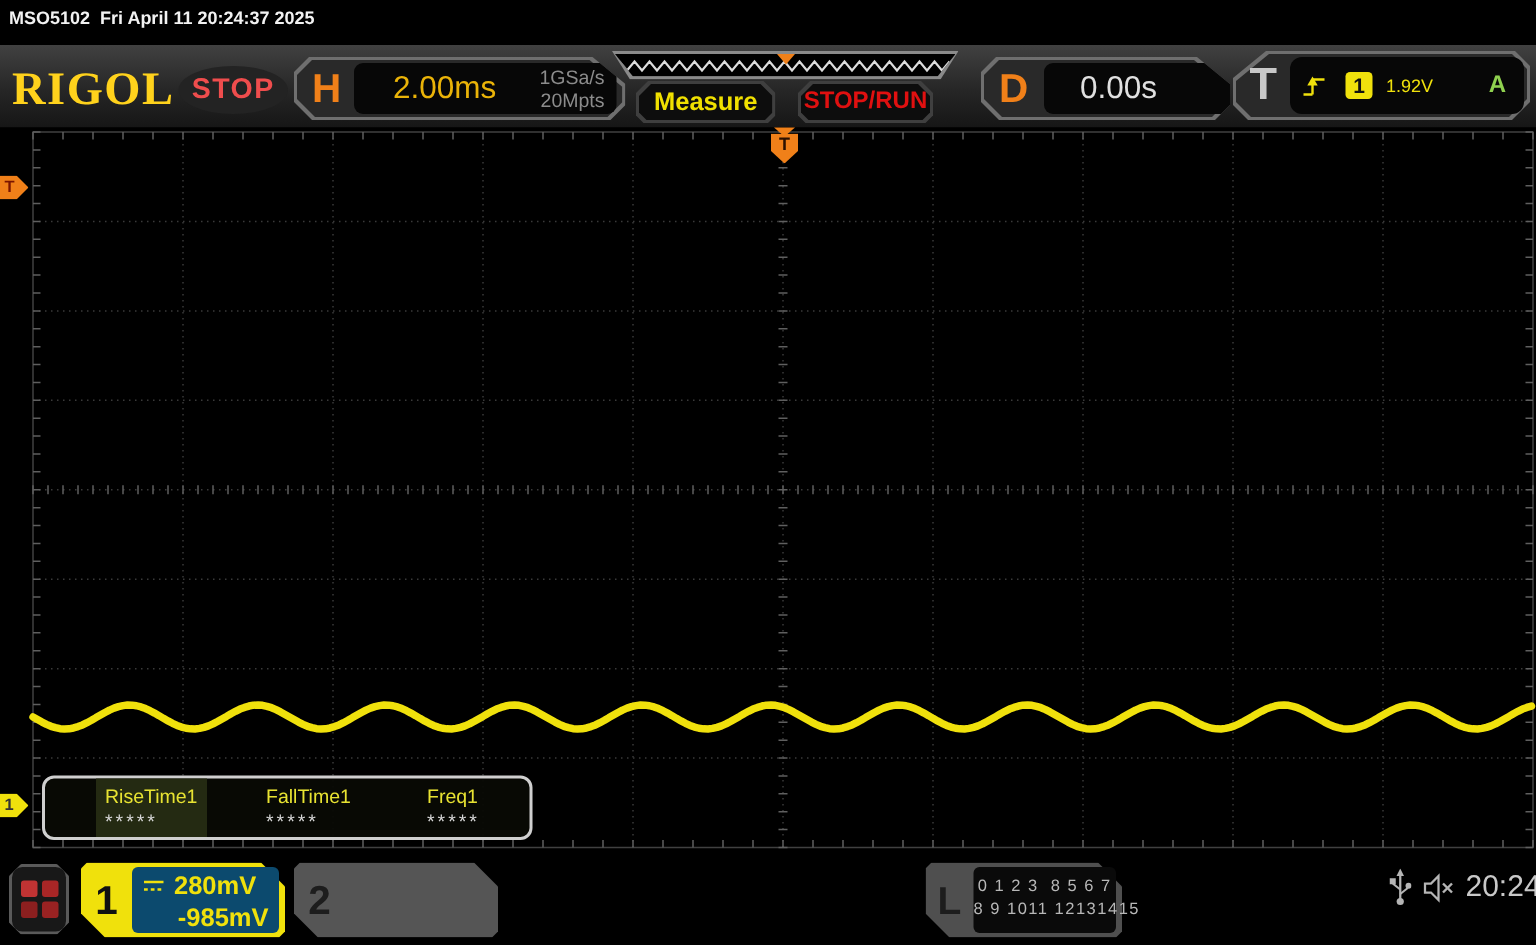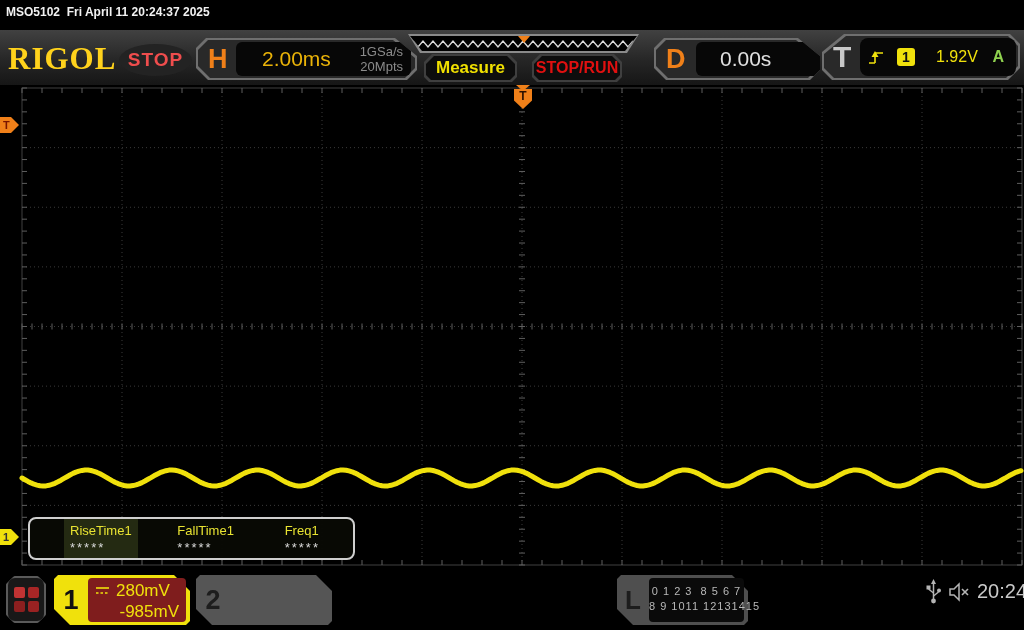--- a/index.html
+++ b/index.html
@@ -50,21 +50,21 @@
   .d-box{left:654px;top:8px;width:166px;height:42px;}
   .d-label{position:absolute;left:12px;top:6px;font-size:27px;font-weight:bold;color:#f08019;}
   .d-inner{left:42px;top:4px;width:129px;height:34px;}
   .d-value{position:absolute;left:24px;top:5px;font-size:21px;color:#e0e0e0;}
 
   .t-box{left:822px;top:4px;width:198px;height:46px;}
   .t-label{position:absolute;left:11px;top:6px;font-size:30px;font-weight:bold;color:#c8c8c8;}
   .t-inner{left:38px;top:4px;width:156px;height:38px;border-radius:8px;display:flex;align-items:center;padding:0 8px;}
   .t-badge{width:18px;height:18px;background:#f0e10c;border-radius:3px;color:#111;
     font-weight:bold;font-size:14px;display:flex;align-items:center;justify-content:center;margin-left:12px;}
-  .t-level{color:#f0e10c;font-size:16px;margin-left:21px;}
+  .t-level{color:#f0e10c;font-size:12px;margin-left:9px;}
   .t-mode{color:#8fd14f;font-size:16px;font-weight:bold;margin-left:auto;margin-right:4px;}
 
   
   .graticule{position:absolute;left:0;top:85px;width:1024px;height:482px;background:#000;}
   .pent{position:absolute;clip-path:polygon(0 0,11px 0,100% 50%,11px 100%,0 100%);
     width:19px;height:16px;display:flex;align-items:center;padding-left:3px;
     font-size:11px;font-weight:bold;}
   .trig-level{left:0;top:32px;background:#f08019;color:#7a1500;}
   .ch1-zero{left:0;top:444px;background:#f0e10c;color:#333;}
   .trig-pos{position:absolute;left:514px;top:0;width:18px;}
@@ -98,22 +98,22 @@
   .ch-box{position:absolute;top:8px;width:136px;height:50px;}
   .ch-box .fill{position:absolute;inset:0;}
   .ch1-box{left:54px;}
   .ch1-box .fill{background:#f0e10c;}
   .ch2-box{left:196px;}
   .ch2-box .fill{background:#555;}
   .ch-num{position:absolute;left:0;top:0;width:34px;height:100%;display:flex;
     align-items:center;justify-content:center;font-size:27px;font-weight:bold;}
   .ch1-box .ch-num{color:#111;}
   .ch2-box .ch-num{color:#1d1d1d;}
-  .ch-inner{position:absolute;left:34px;top:3px;right:4px;bottom:3px;background:#7f1d1d;
-    border-radius:4px;padding:2px 7px 0 6px;}
+  .ch-inner{position:absolute;left:34px;top:3px;right:4px;bottom:3px;background:#0c4a6e;
+    border-radius:4px;padding:2px 7px 0 6px;font-weight:bold;}
   .ch-line1{display:flex;align-items:center;gap:5px;height:21px;}
   .ch-line2{text-align:right;height:21px;line-height:21px;}
   .ch1-box .ch-inner{color:#f0e10c;}
   .ch2-box .ch-inner{color:#9b9b9b;}
   .ch-scale,.ch-offset{font-size:17px;}
 
   .logic-box{position:absolute;left:617px;top:8px;width:131px;height:50px;}
   .logic-box .fill{position:absolute;inset:0;background:#4f4f4f;}
   .logic-l{position:absolute;left:0;top:0;width:32px;height:100%;display:flex;align-items:center;
     justify-content:center;font-size:26px;font-weight:bold;color:#1d1d1d;}

